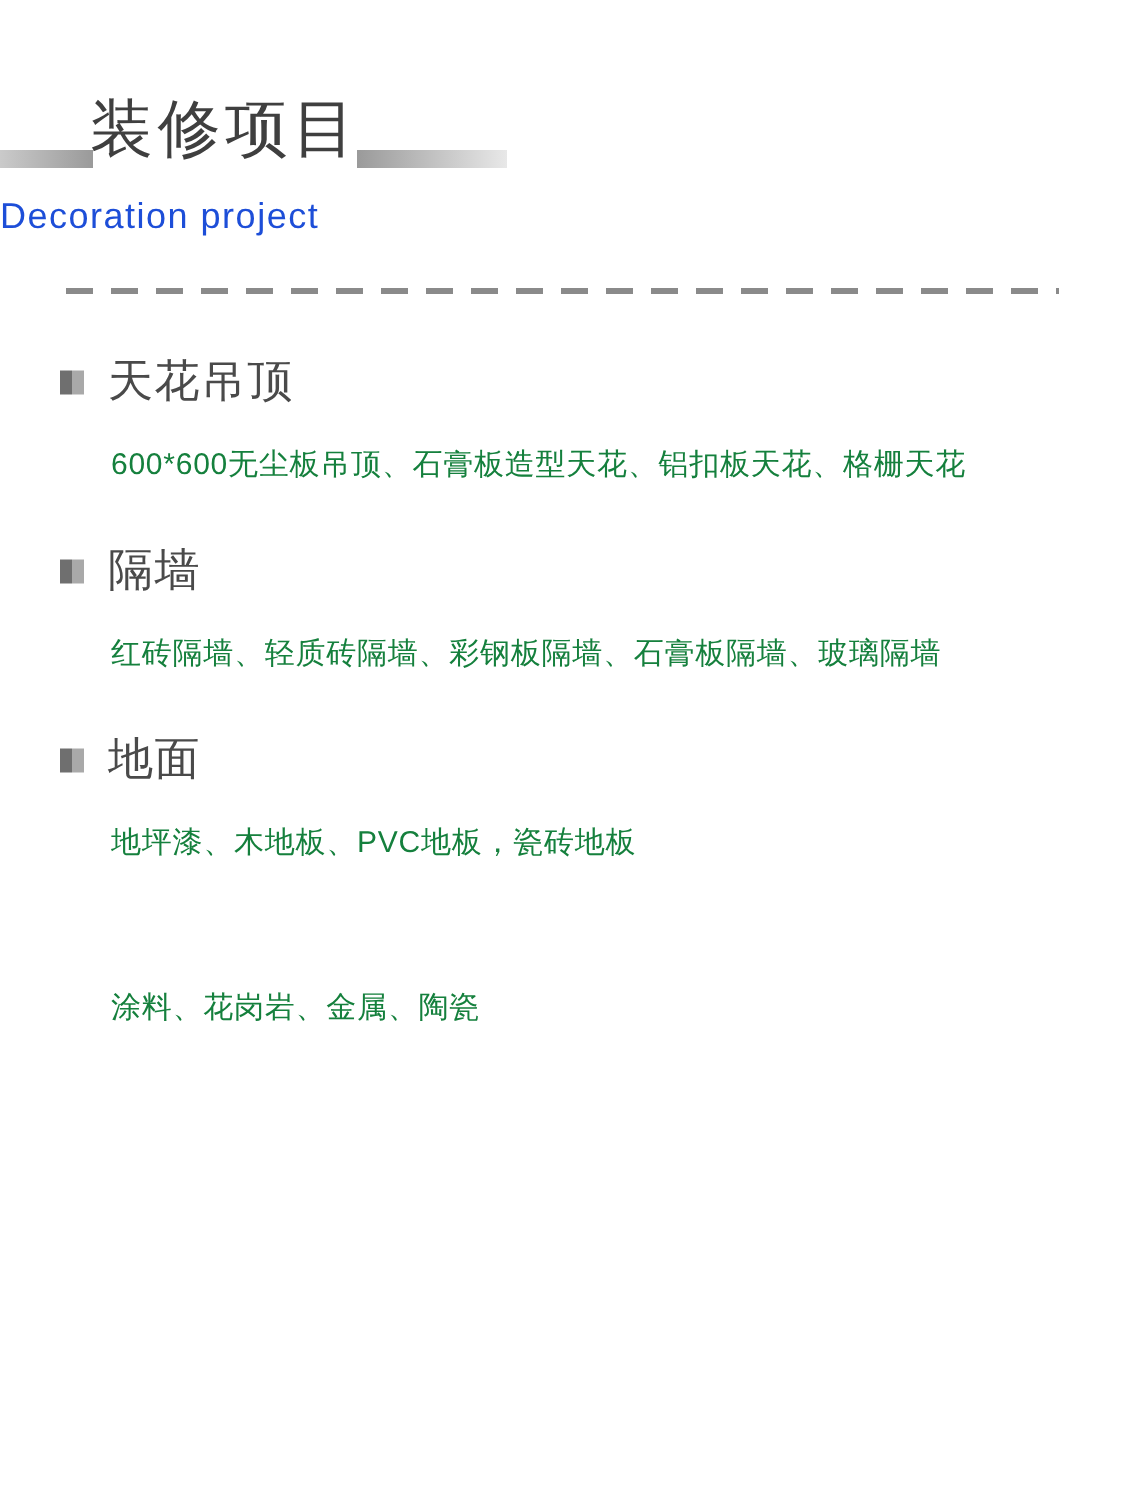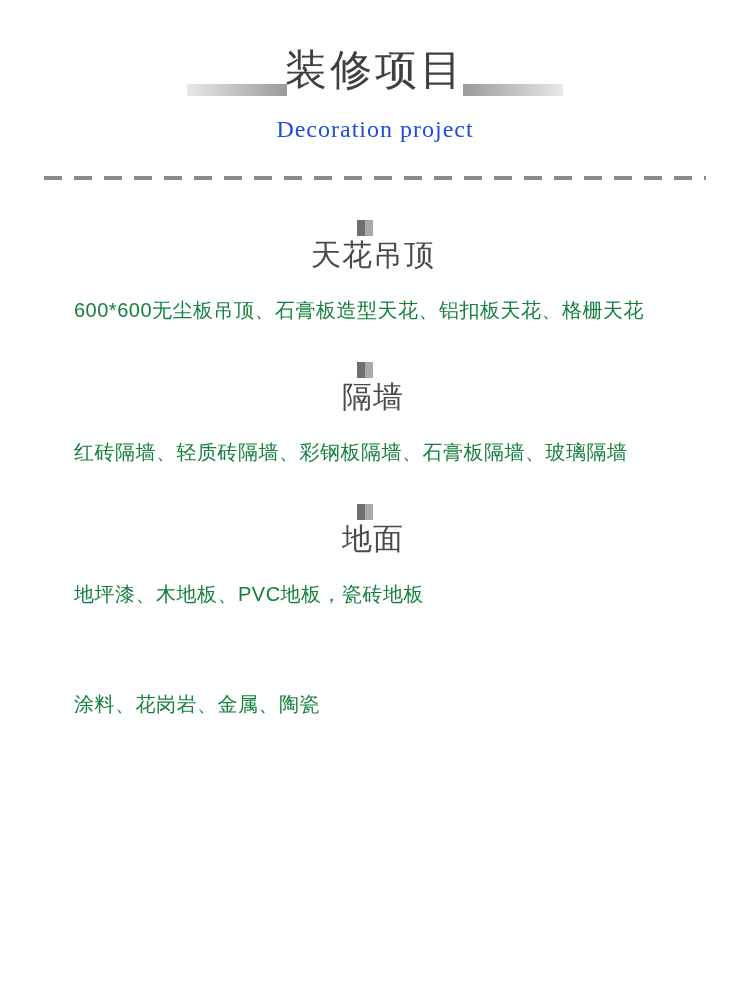--- a/index.html
+++ b/index.html
@@ -16,23 +16,22 @@
   }
   .page {
     position: relative;
     width: 750px;
     height: 1004px;
     box-sizing: border-box;
   }
 
   
   .header {
-    padding-top: 44px;
-    text-align: center;
-    font-family: Liberation Serif, serif;
+    padding-top: 60px;
+    text-align: left;
   }
   .title-wrap {
     position: relative;
     display: inline-block;
     padding: 0 60px;
   }
   .title-bar {
     position: absolute;
     top: 40px;
     width: 100px;
@@ -81,21 +80,20 @@
   }
   .section {
     margin-bottom: 30px;
   }
   .section.gap-extra {
     margin-bottom: 66px;
   }
   .sec-head {
     display: flex;
     align-items: center;
-    flex-direction: column;
   }
   .bullet {
     width: 16px;
     height: 16px;
     margin-right: 16px;
     flex: 0 0 auto;
     background: linear-gradient(to right, #6f6f6f 0%, #6f6f6f 50%, #a9a9a9 50%, #a9a9a9 100%);
   }
   .sec-title {
     font-size: 30px;

